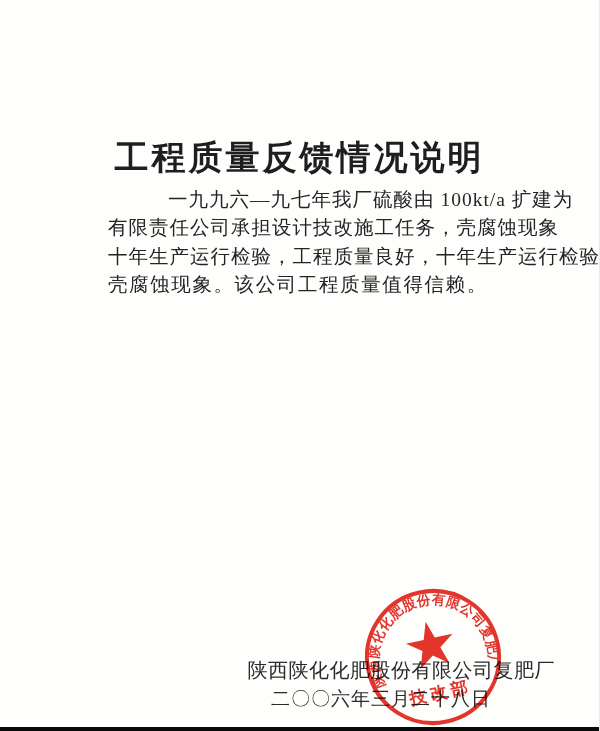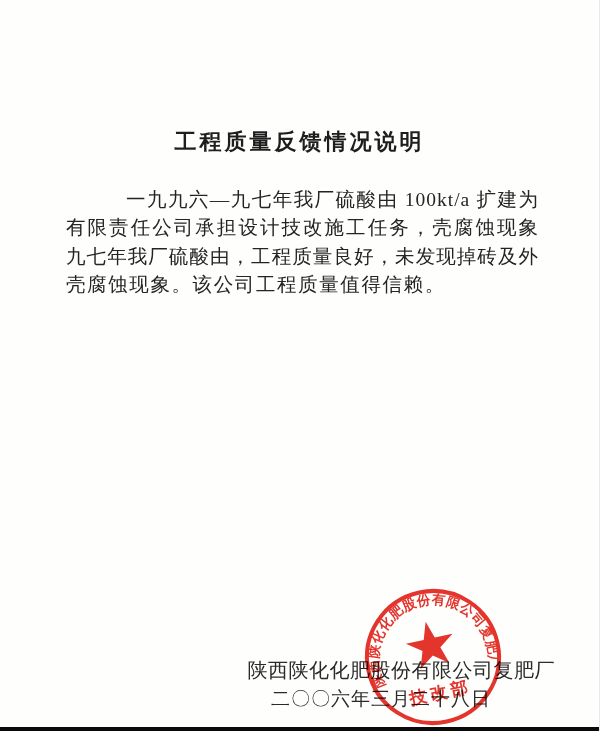--- a/index.html
+++ b/index.html
@@ -13,40 +13,41 @@
     color: #262626;
     box-sizing: border-box;
     border-right: 1px solid #e9e9e9;
   }
   .doc-title {
     position: absolute;
     top: 112px;
     left: 0;
     width: 100%;
     text-align: center;
-    font-size: 22px;
+    font-size: 34px;
     font-weight: 700;
     letter-spacing: 3px;
     color: #1e1e1e;
   }
   .doc-body {
     position: absolute;
     top: 186px;
     left: 66px;
     right: 60px;
   }
   .body-line {
     font-size: 19.5px;
     line-height: 28.4px;
     height: 28.4px;
     letter-spacing: 1px;
     text-align: justify;
     text-align-last: justify;
     white-space: nowrap;
     color: #242424;
+    margin-left: 42px;
   }
   .body-line.first { text-indent: 60px; }
   .body-line.last  { text-align-last: left; letter-spacing: 1.6px; }
   .signature {
     position: absolute;
     top: 657px;
     right: 44px;
     font-size: 20px;
     letter-spacing: 0.5px;
     color: #2a2a2a;
@@ -105,21 +106,21 @@
 </head>
 <body>
 
 <div class="page">
 
   <h1 class="doc-title">工程质量反馈情况说明</h1>
 
   <div class="doc-body">
     <div class="body-line first">一九九六—九七年我厂硫酸由 100kt/a 扩建为</div>
     <div class="body-line">有限责任公司承担设计技改施工任务，壳腐蚀现象</div>
-    <div class="body-line">九七年我厂硫酸由，工程质量良好，未发现掉砖及外</div>
+    <div class="body-line">十年生产运行检验，工程质量良好，十年生产运行检验</div>
     <div class="body-line last">壳腐蚀现象。该公司工程质量值得信赖。</div>
   </div>
 
   <div class="signature">陕西陕化化肥股份有限公司复肥厂</div>
 
   <div class="date">二〇〇六年三月二十八日</div>
 
   <div class="seal">
     <svg viewBox="0 0 142 142">
       <circle cx="71" cy="71" r="66" fill="none" stroke="#e2231a" stroke-width="4"></circle>

